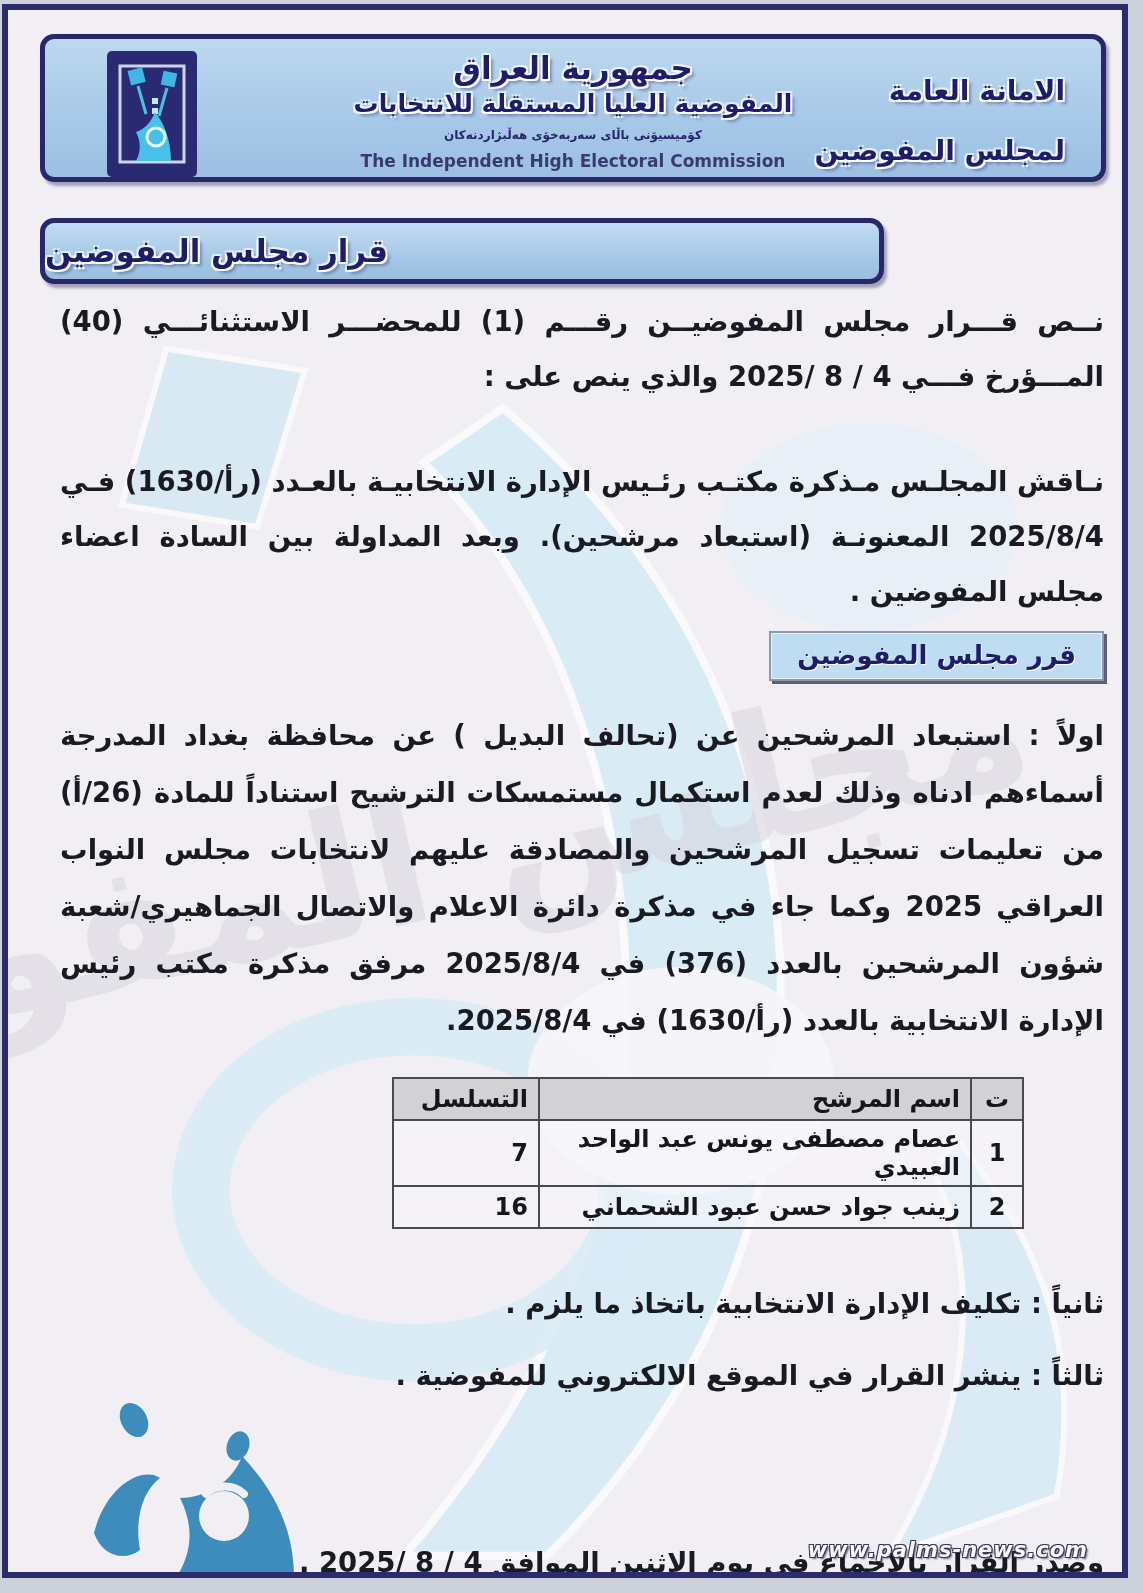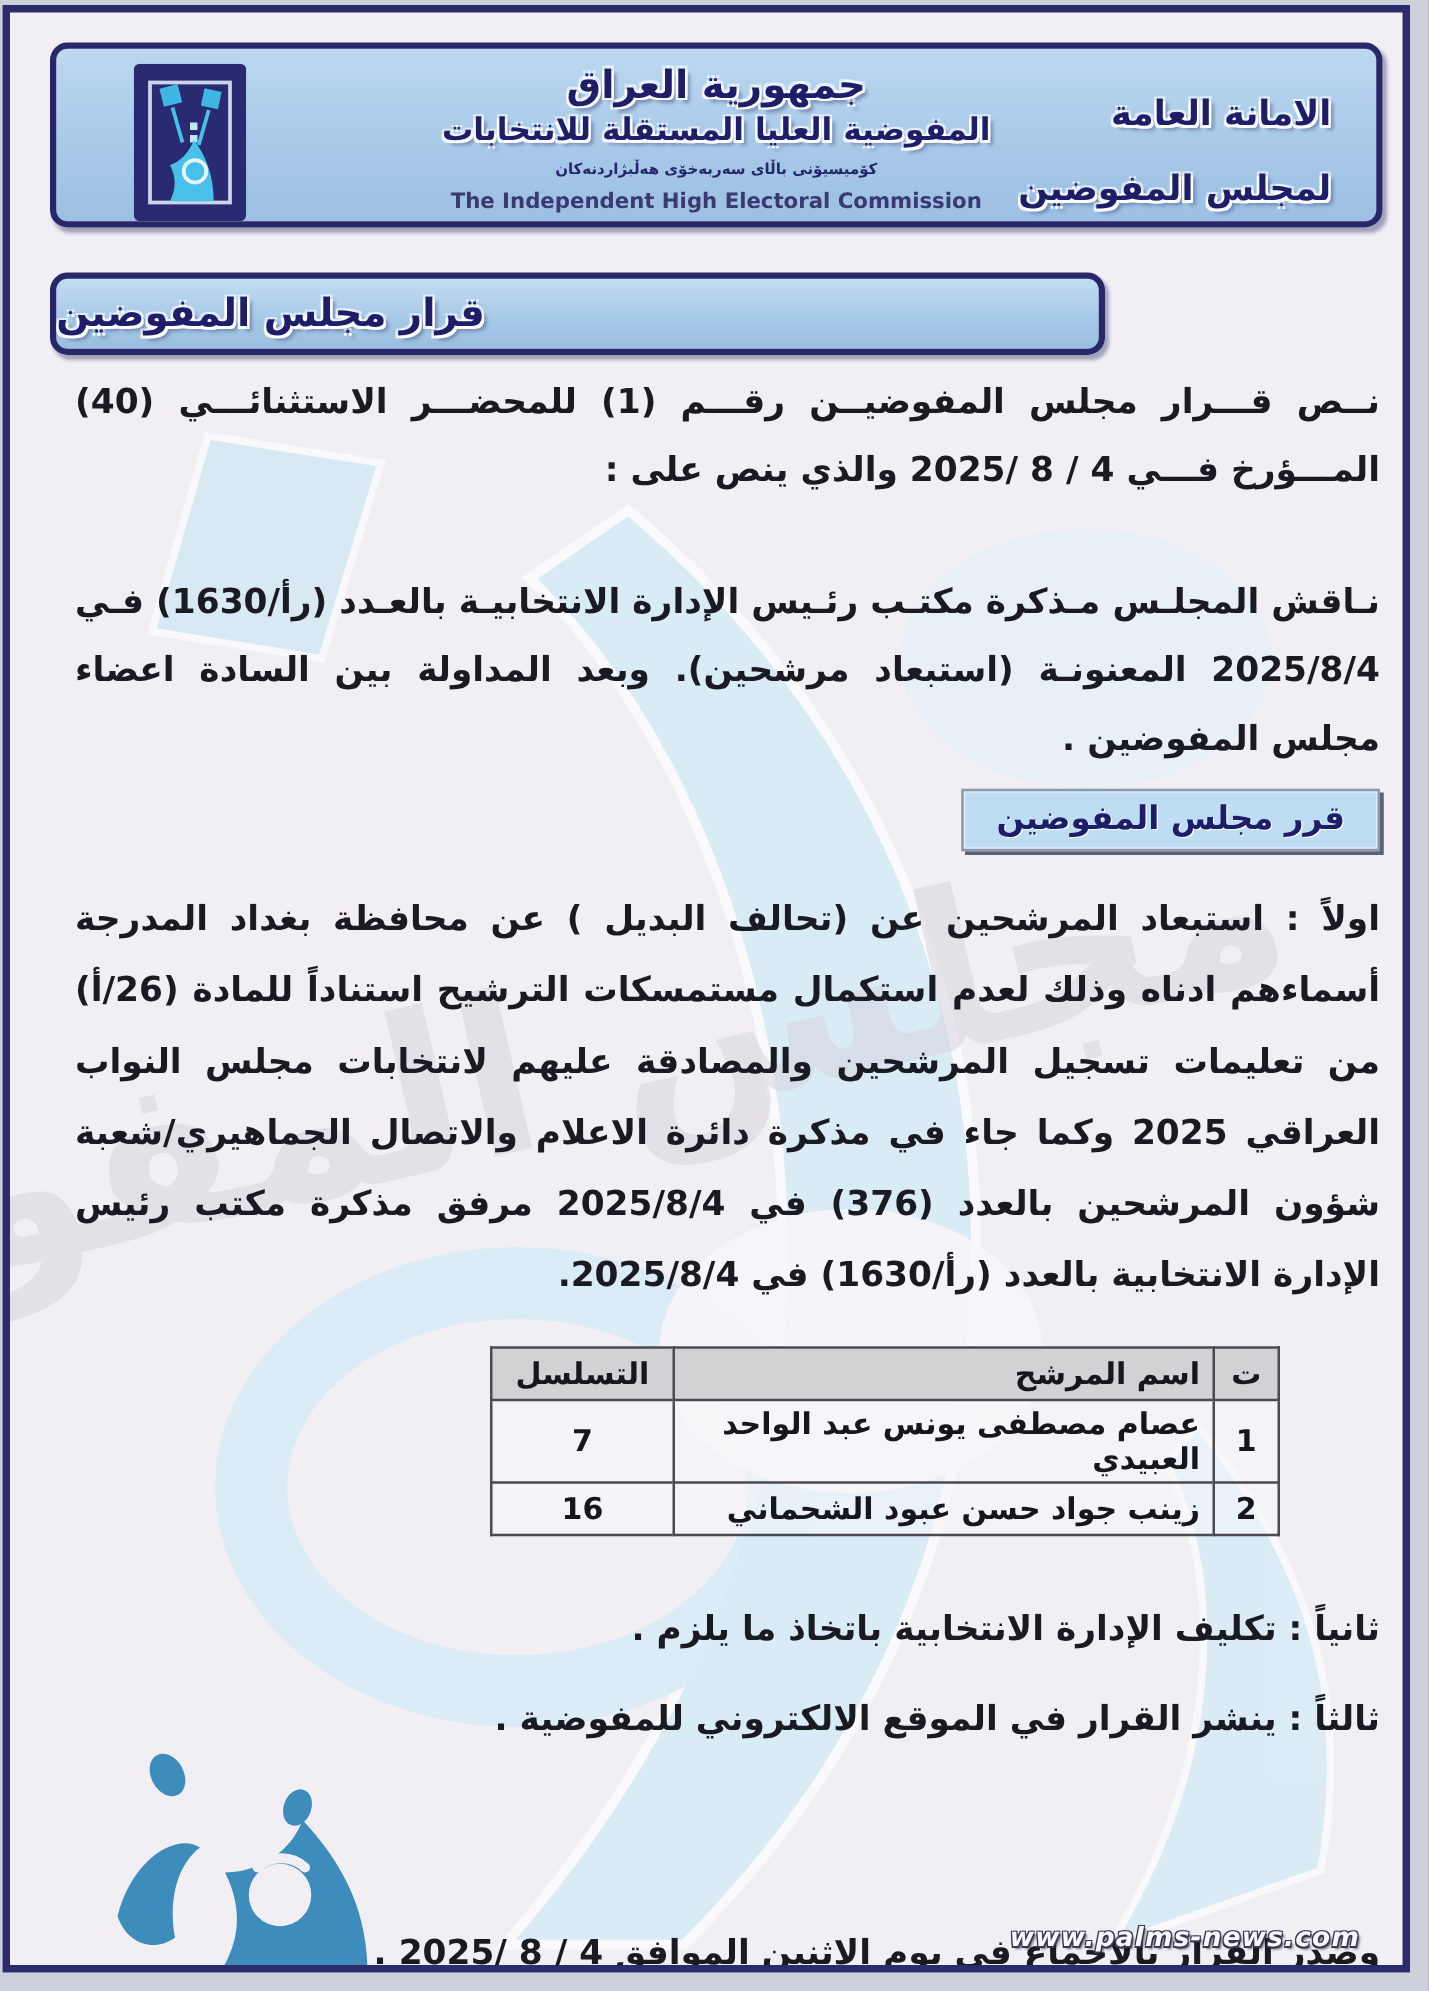--- a/index.html
+++ b/index.html
@@ -72,21 +72,21 @@
   .clause1{margin-top:26px;font-size:27.5px;line-height:57px;text-align:justify;}
   .dec-table{
     border-collapse:collapse;margin:22px 80px 0 auto;width:632px;
     font-size:24px;color:#16161c;
   }
   .dec-table th,.dec-table td{border:2px solid #4a4a50;padding:4px 10px;}
   .dec-table thead th{background:#d2d1d3;height:42px;}
   .dec-table td{height:42px;background:rgba(247,246,249,.55);}
   .col-no{width:52px;text-align:center;}
   .col-name{width:434px;text-align:right;padding-right:16px;}
-  .col-seq{width:146px;text-align:center;}
+  .col-seq{width:146px;text-align:right;}
   .clause-line{font-size:27.5px;line-height:45px;text-align:right;}
   .c2nd{margin-top:52px;}
   .c3rd{margin-top:9px;}
   .closing{margin-top:148px;font-size:27.5px;text-align:right;padding-left:40px;}
   
   .btm-logo{position:absolute;left:48px;top:1388px;width:250px;height:180px;}
   .footer-url{
     position:absolute;right:34px;bottom:10px;direction:ltr;
     font-size:21px;font-weight:bold;font-style:italic;letter-spacing:1px;
     color:#f8f8fc;

